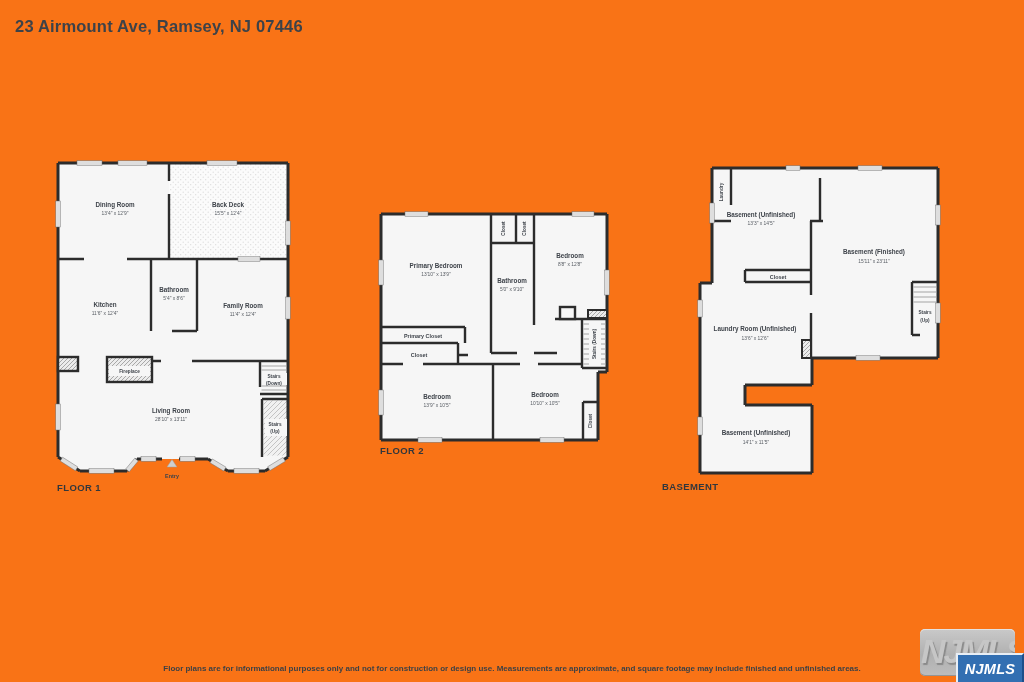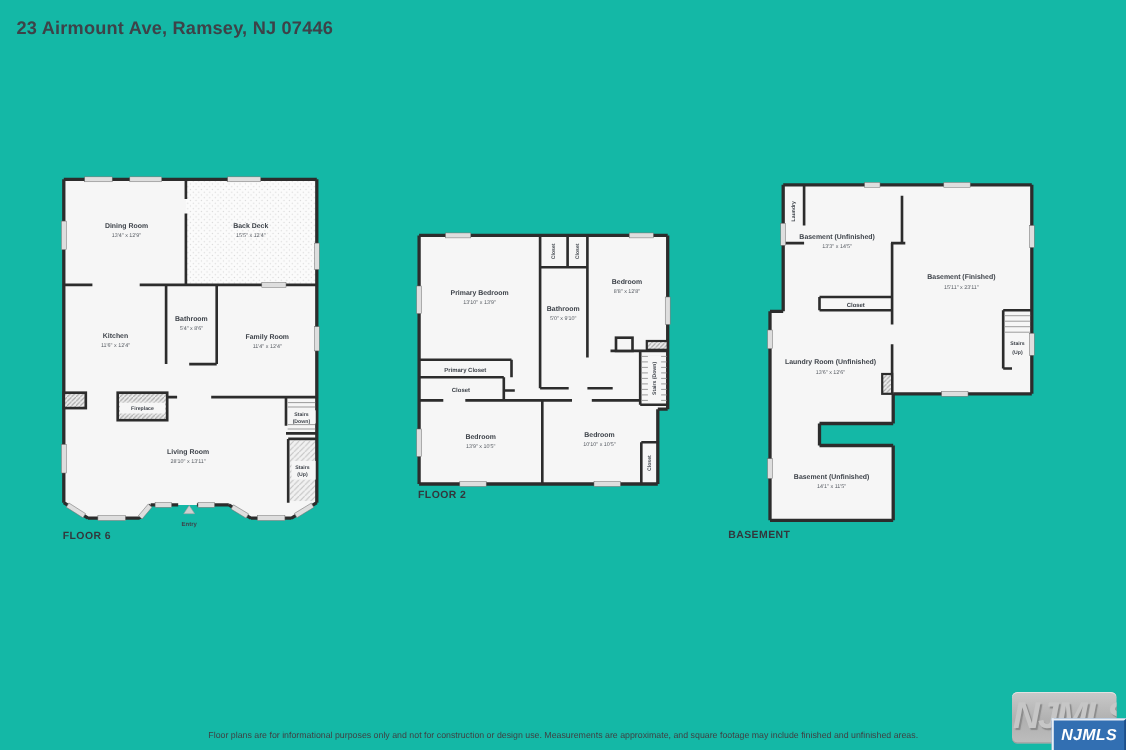--- a/index.html
+++ b/index.html
@@ -1,23 +1,23 @@
 <!DOCTYPE html>
 <html><head>
 <meta charset="utf-8">
 <style>
   html,body{margin:0;padding:0;background:#fff;}
-  .canvas{position:relative;width:1024px;height:682px;background:#14b8a6;overflow:hidden;
+  .canvas{position:relative;width:1024px;height:682px;background:#f97316;overflow:hidden;
           font-family:"Liberation Sans",sans-serif;}
   .page-title{position:absolute;left:15px;top:6px;font-size:16.5px;font-weight:700;
               color:#3d4248;letter-spacing:.2px;}
   .plan{position:absolute;}
   .plan-title{position:absolute;font-size:9.5px;font-weight:700;color:#33373c;letter-spacing:.4px;}
   .disclaimer{position:absolute;left:0;right:0;top:664px;text-align:center;
-              font-size:8px;font-weight:400;color:#3f4144;}
+              font-size:8px;font-weight:700;color:#3f4144;}
   .watermark{position:absolute;left:920px;top:629px;width:95px;height:47px;border-radius:5px;
              background:linear-gradient(180deg,#c9c9c9 0%,#b0b0b0 55%,#bdbdbd 100%);
              box-shadow:inset 0 1px 0 #e2e2e2, inset 0 -1px 0 #949494;overflow:hidden;}
   .watermark span{position:absolute;left:1px;top:3px;font-style:italic;font-weight:700;
              font-size:34px;letter-spacing:-2px;color:#c6c6c6;
              text-shadow:1.5px 1.5px 1px #8a8a8a;white-space:nowrap;}
   .badge{position:absolute;left:956px;top:653px;width:64px;height:27px;background:#326fb2;
          border-top:2px solid #e8eef5;border-left:2px solid #e8eef5;
          border-right:2px solid #1c4f8a;border-bottom:2px solid #1c4f8a;
          display:flex;align-items:center;justify-content:center;}
@@ -118,21 +118,21 @@
         <rect class="lblbg" x="206" y="212" width="24" height="12"></rect>
         <text class="rsmall" x="217" y="217">Stairs</text>
         <text class="rsmall" x="217" y="223.5">(Down)</text>
         <rect class="lblbg" x="208" y="258" width="22" height="17"></rect>
         <text class="rsmall" x="218" y="265">Stairs</text>
         <text class="rsmall" x="218" y="272">(Up)</text>
         <text class="rsmall" x="115" y="317" style="font-size:5.4px">Entry</text>
       </g>
     </svg>
   </div>
-  <div class="plan-title" style="left:57px;top:482px">FLOOR 6</div>
+  <div class="plan-title" style="left:57px;top:482px">FLOOR 1</div>
 
   <div class="plan" style="left:378px;top:210px;width:233px;height:236px">
     <svg width="233" height="236" viewBox="-2 -2 233 236">
       <g>
         <polygon class="room" points="1,2 227,2 227,160 218,160 218,228 1,228"></polygon>
       </g>
       <g>
         <path class="wall" d="M1,2 H227 M227,2 V160 M227,160 H218 M218,160 V228 M218,228 H1 M1,228 V2"></path>
         <path class="wall2" d="M111,2 V141 M136,2 V31 M154,2 V113 M111,31 H154 M1,115 H85 M85,115 V131 M1,131 H78 M78,131 V152 M78,143 H88 M111,141 H137 M154,141 H177 M1,152 H23 M43,152 H140 M158,152 H202 M113,152 V228 M175,107 H227 M202,107 V156 M202,156 H227 M203,190 V228 M203,190 H218"></path>
         <rect x="180" y="95" width="15" height="12" fill="#f6f6f6" stroke="#2c2c2c" stroke-width="2.4"></rect>

